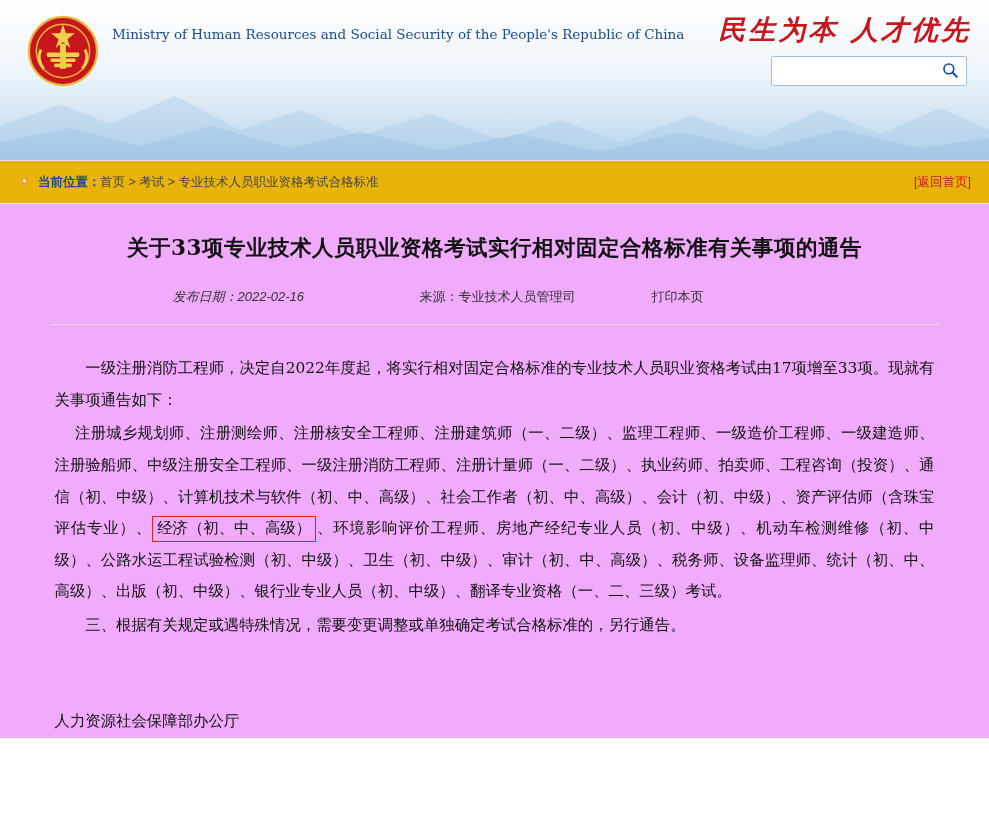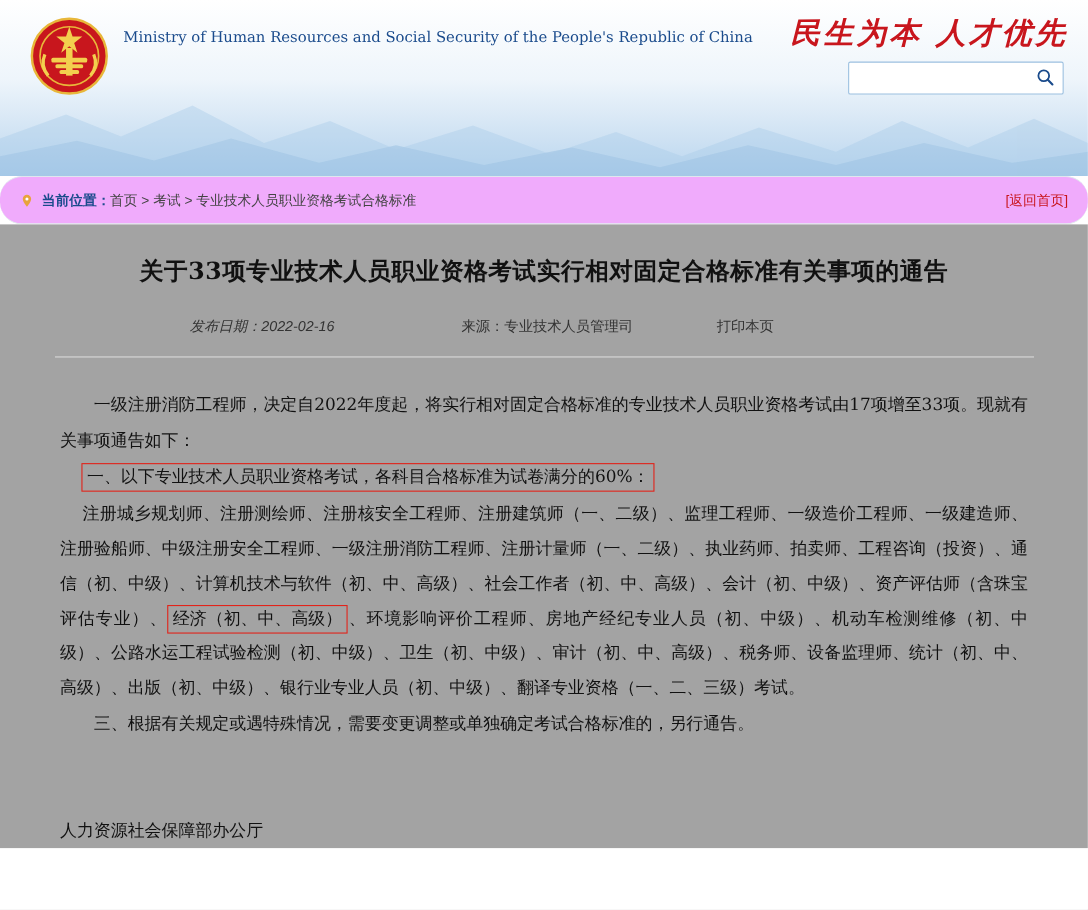--- a/index.html
+++ b/index.html
@@ -105,24 +105,23 @@
     border: none;
     cursor: pointer;
     padding: 0;
   }
 
   
   .breadcrumb-bar {
     position: relative;
     width: 989px;
     height: 42px;
-    background: #f0abfc;
+    background: #eab308;
     border-top: 1px solid #dfe7ee;
     border-bottom: 1px solid #e3e9ef;
-    border-radius: 20px;
   }
   .bc-icon {
     position: absolute;
     left: 18px;
     top: 15px;
     width: 13px;
     height: 13px;
   }
   .bc-label {
     position: absolute;
@@ -145,21 +144,21 @@
     top: 13px;
     font-size: 12.5px;
     color: #c8161d;
     text-decoration: none;
   }
 
   
   .article {
     position: relative;
     width: 989px;
-    background: #a3a3a3;
+    background: #f0abfc;
     padding-top: 28px;
   }
   .doc-title {
     width: 820px;
     margin: 0 auto;
     text-align: center;
     font-family: "DejaVu Serif", "Liberation Serif", serif;
     font-size: 21.5px;
     font-weight: bold;
     color: #111;
@@ -270,23 +269,20 @@
   <div class="meta">
     <span class="meta-date">发布日期：2022-02-16</span>
     <span class="meta-source">来源：专业技术人员管理司</span>
     <span class="meta-print">打印本页</span>
   </div>
   <div class="meta-rule"></div>
 
   <div class="body-text">
     <p class="indent">一级注册消防工程师，决定自2022年度起，将实行相对固定合格标准的专业技术人员职业资格考试由17项增至33项。现就有关事项通告如下：</p>
 
-    <p>
-      &nbsp;&nbsp;&nbsp;&nbsp;<span class="boxed">一、以下专业技术人员职业资格考试，各科目合格标准为试卷满分的60%：</span>
-    </p>
 
     <p>
       &nbsp;&nbsp;&nbsp;&nbsp;<span>注册城乡规划师、注册测绘师、注册核安全工程师、注册建筑师（一、二级）、监理工程师、一级造价工程师、一级建造师、注册验船师、中级注册安全工程师、一级注册消防工程师、注册计量师（一、二级）、执业药师、拍卖师、工程咨询（投资）、通信（初、中级）、计算机技术与软件（初、中、高级）、社会工作者（初、中、高级）、会计（初、中级）、资产评估师（含珠宝评估专业）、</span><span class="boxed">经济（初、中、高级）</span><span>、环境影响评价工程师、房地产经纪专业人员（初、中级）、机动车检测维修（初、中级）、公路水运工程试验检测（初、中级）、卫生（初、中级）、审计（初、中、高级）、税务师、设备监理师、统计（初、中、高级）、出版（初、中级）、银行业专业人员（初、中级）、翻译专业资格（一、二、三级）考试。</span>
     </p>
 
     <p class="indent">三、根据有关规定或遇特殊情况，需要变更调整或单独确定考试合格标准的，另行通告。</p>
   </div>
 
   <div class="signoff">
     <div>人力资源社会保障部办公厅</div>

